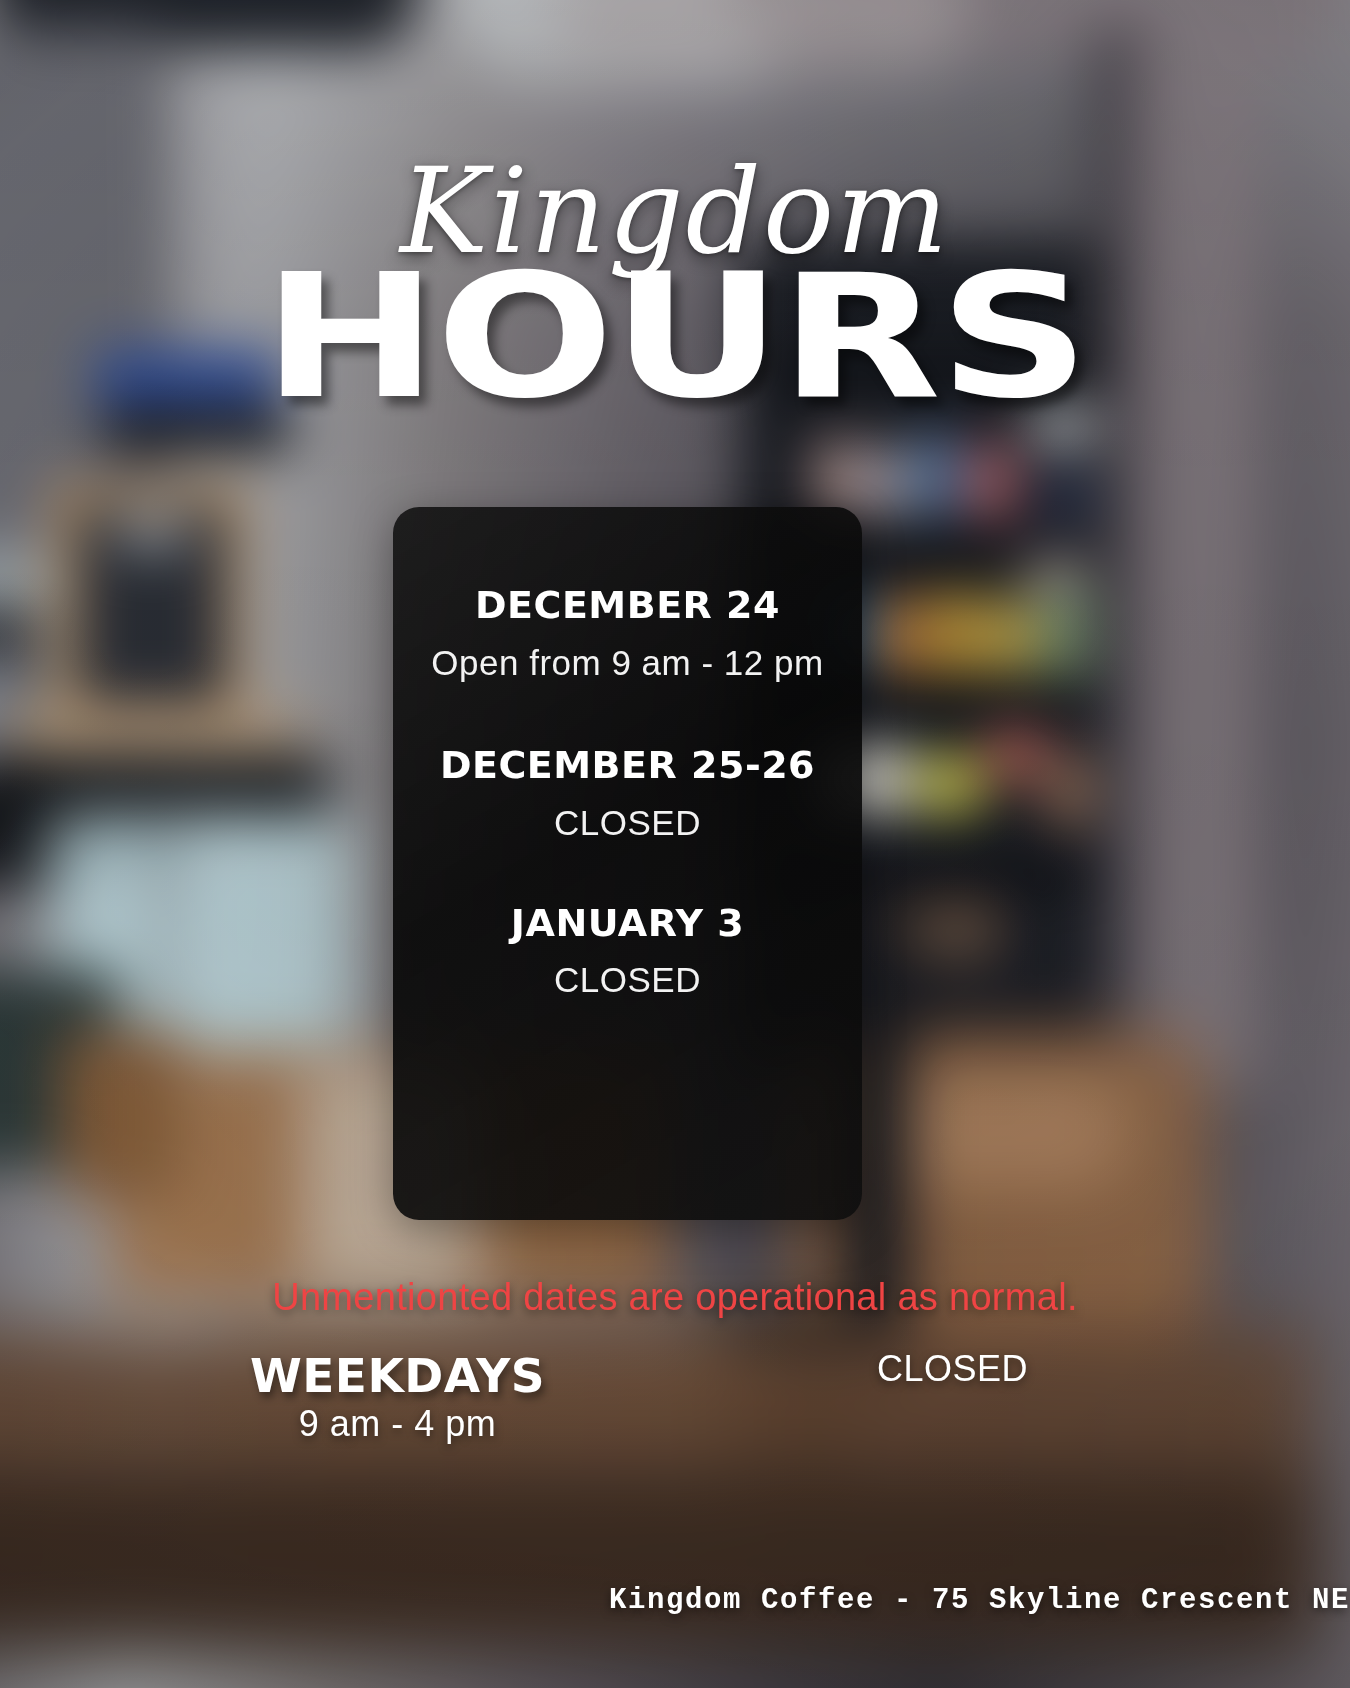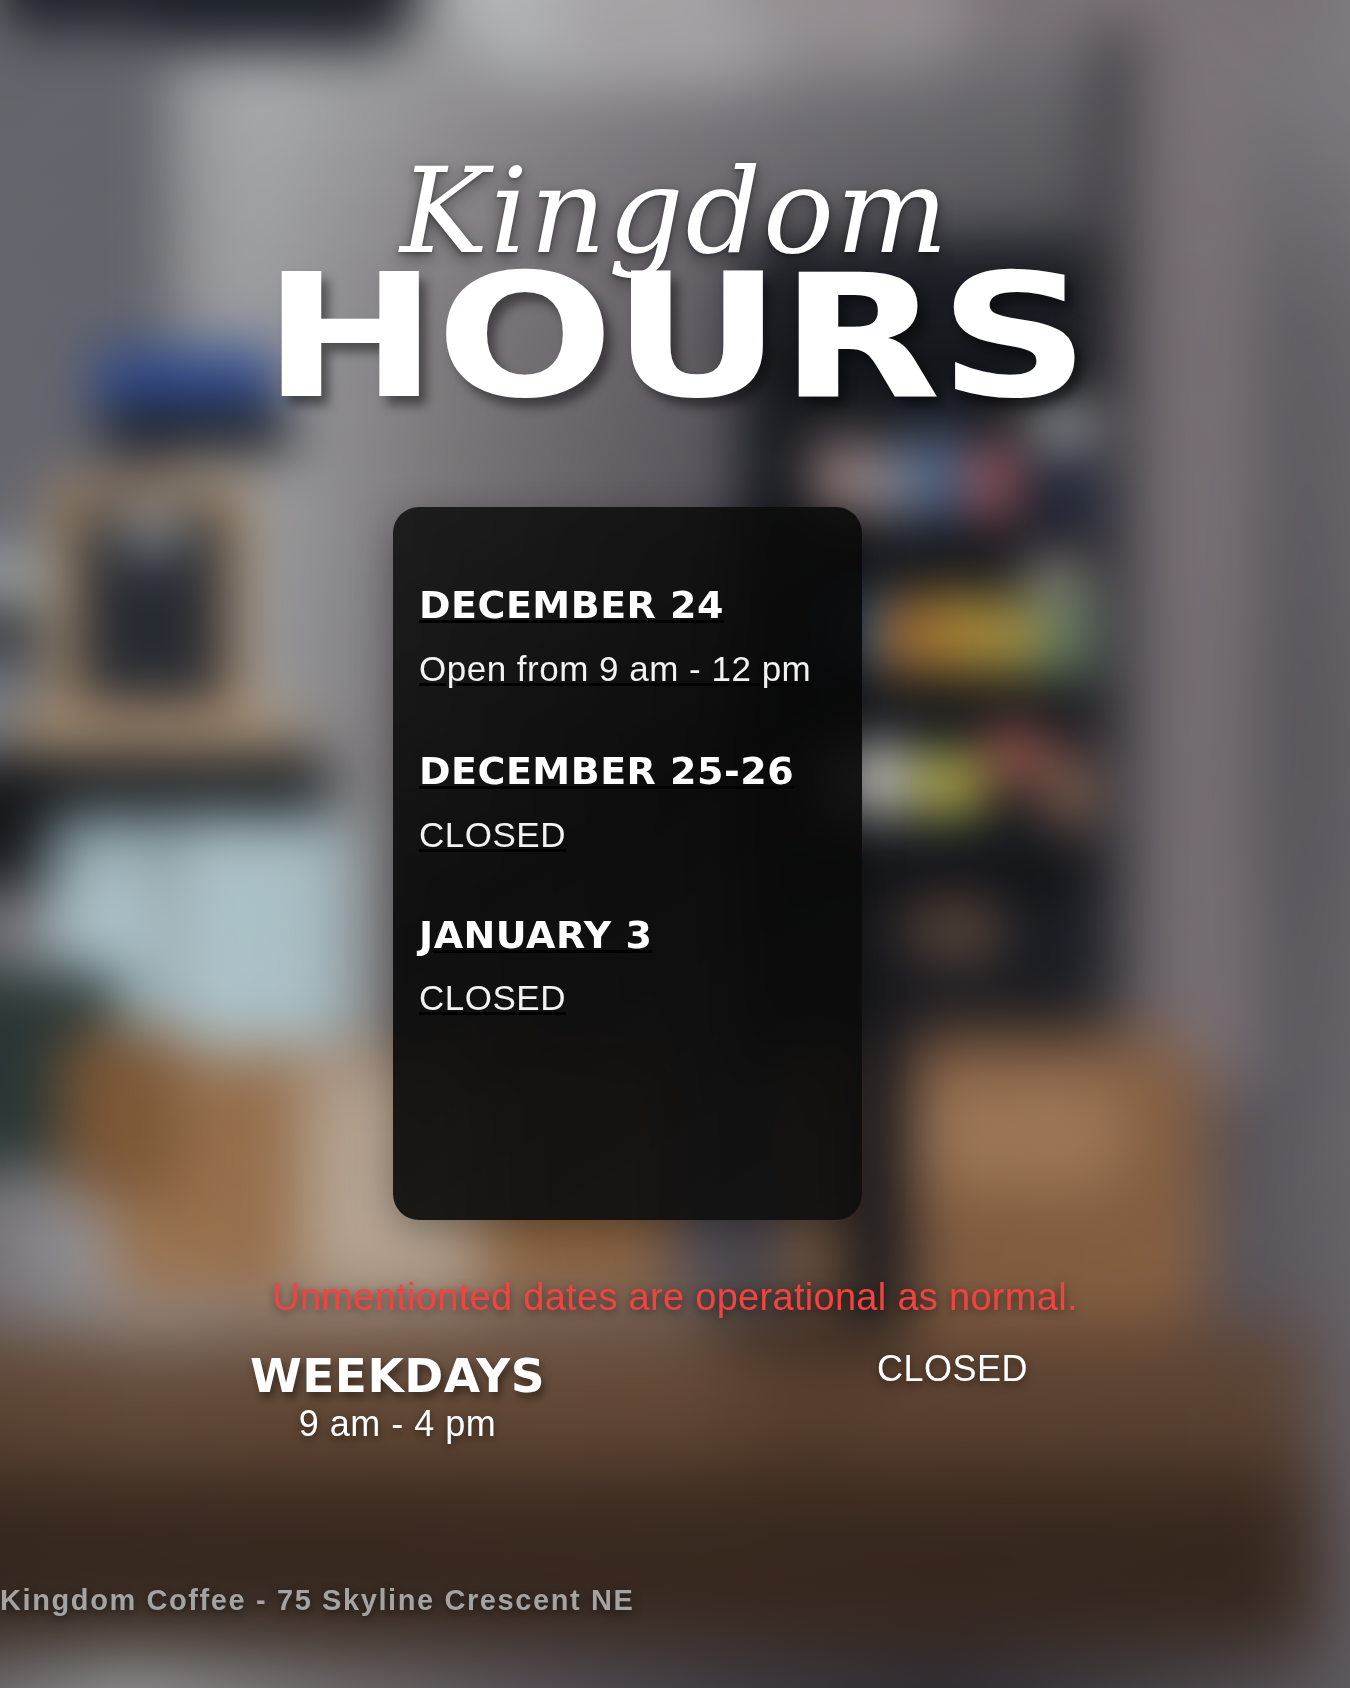--- a/index.html
+++ b/index.html
@@ -144,35 +144,34 @@
     left:393px; top:507px;
     width:469px; height:713px;
     border-radius:26px;
     background:linear-gradient(150deg, rgba(16,16,16,.88) 0%, rgba(8,8,8,.93) 45%, rgba(14,14,14,.90) 100%);
     backdrop-filter:blur(4px);
     box-shadow:0 10px 40px rgba(0,0,0,.35);
   }
   .card-inner {
     position:absolute; inset:0;
     padding:78px 26px 40px;
-    text-align:left;
-    text-decoration:underline;
+    text-align:center;
   }
   .entry { margin-bottom:50px; }
   .entry:last-child { margin-bottom:0; }
   .entry-date {
     font-family:"DejaVu Sans", sans-serif;
     font-weight:700;
     font-size:38px;
     letter-spacing:.5px;
     color:#ffffff;
     line-height:1.1;
   }
   .entry-sub {
-    margin-top:22px;
+    margin-top:16px;
     font-family:"Liberation Sans", sans-serif;
     font-weight:300;
     font-size:35px;
     letter-spacing:.5px;
     color:#f2f2f2;
   }
   .sp-24 { margin-bottom:62px; }
   .sp-25 { margin-bottom:60px; }
 
   .note {
@@ -203,26 +202,26 @@
     font-family:"Liberation Sans", sans-serif;
     font-weight:300;
     font-size:36px;
     letter-spacing:.5px;
     color:#ffffff;
     text-shadow:0 3px 9px rgba(0,0,0,.5);
   }
 
   .footer {
     position:absolute; left:0; right:0; top:1584px;
-    text-align:left;
-    font-family:Liberation Sans, sans-serif;
+    text-align:right;
+    font-family:Liberation Mono, monospace;
     font-weight:700;
     font-size:29px;
     letter-spacing:1.6px;
-    color:#a3a3a3;
+    color:#ffffff;
     text-shadow:0 3px 10px rgba(0,0,0,.55);
   }
 </style>
 </head>
 <body>
 
 <div id="poster">
 
   <div class="bg-wrap">
     <div class="bg-base"></div>

